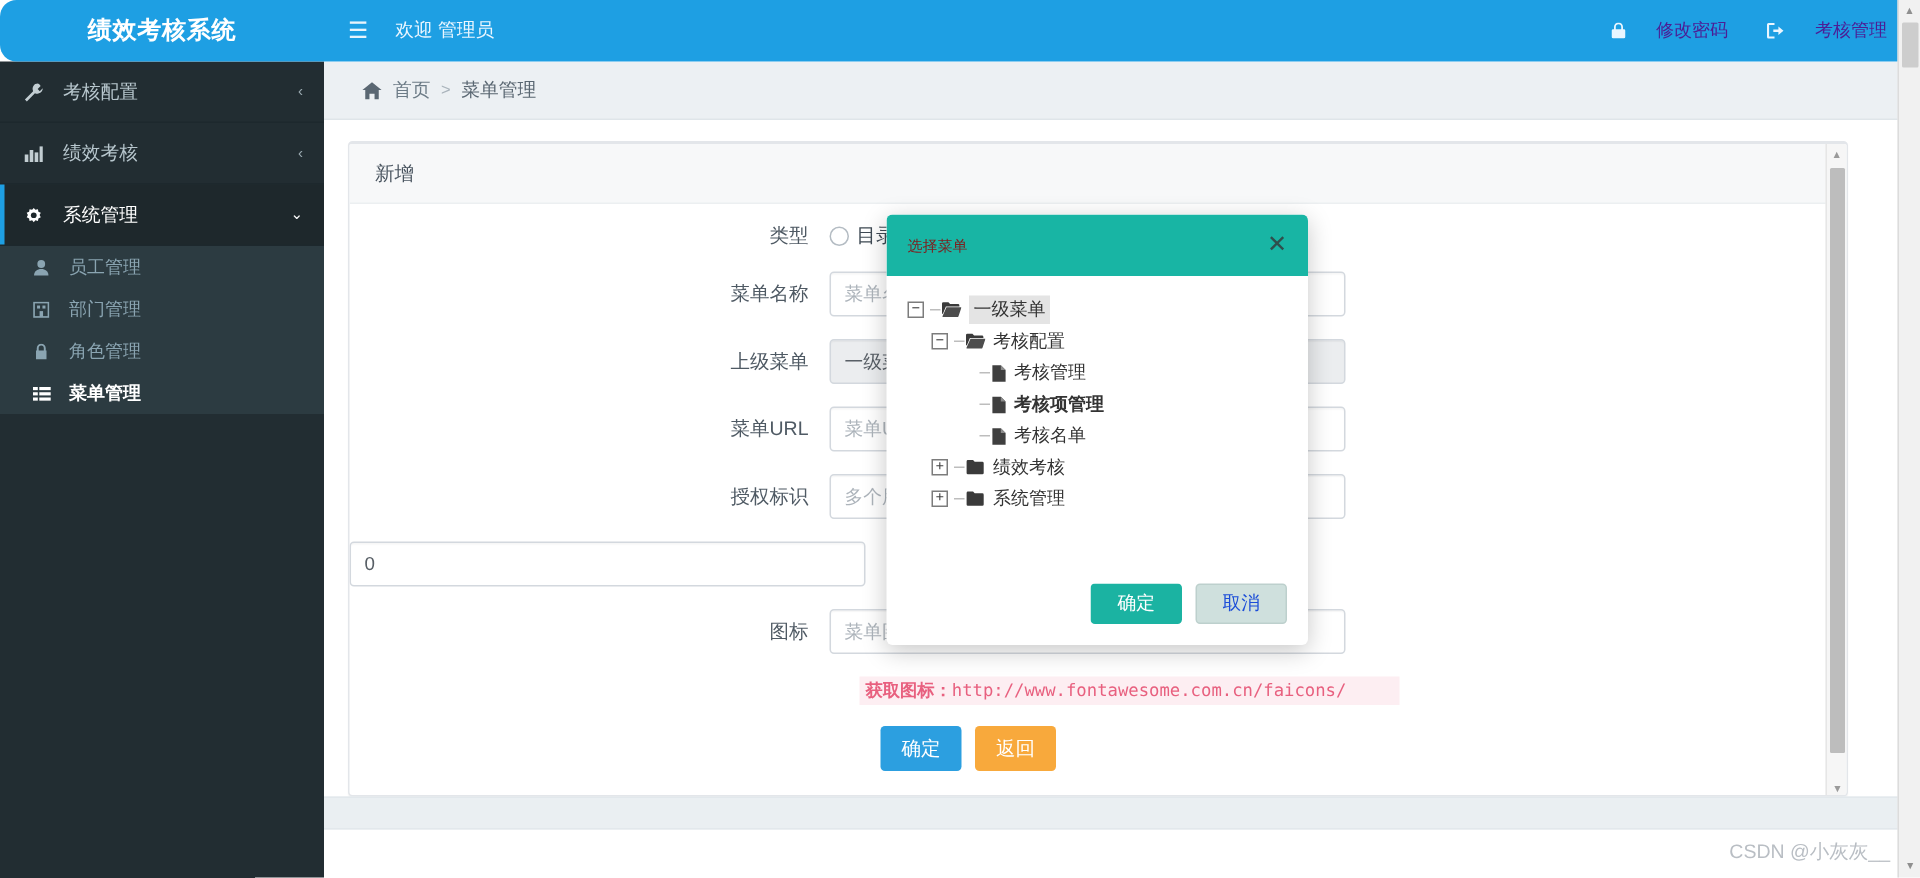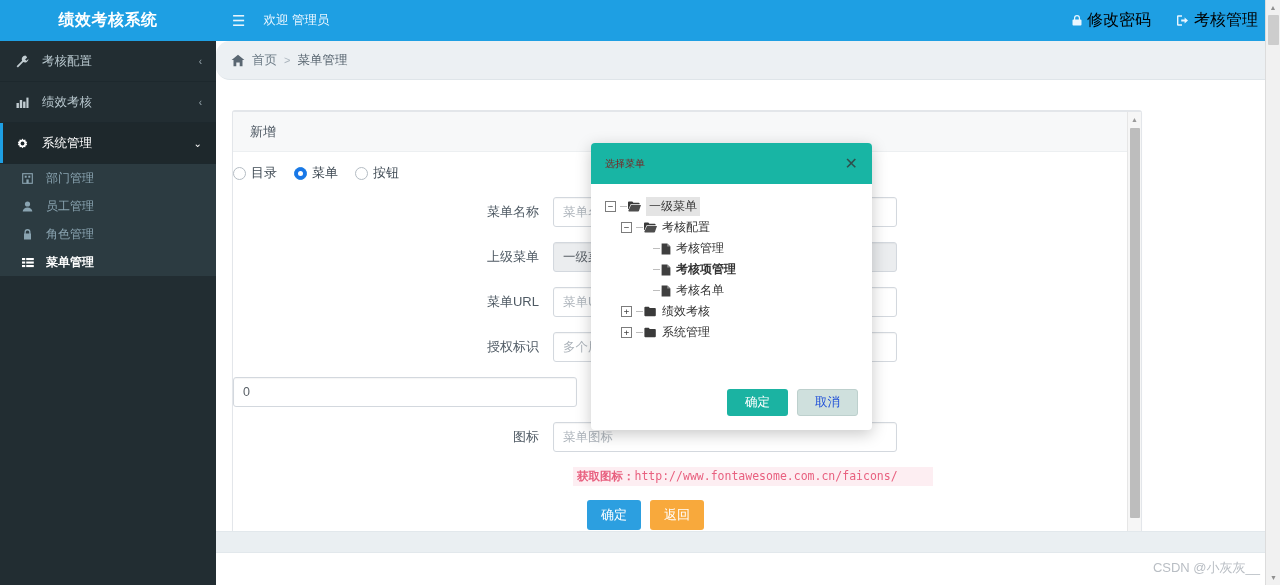--- a/index.html
+++ b/index.html
@@ -12,40 +12,41 @@
     -webkit-font-smoothing: antialiased;
   }
 
   
   #navbar {
     position: absolute; top: 0; left: 0;
     width: 1280px; height: 41px;
     background: #1E9FE3;
     display: flex; align-items: center;
     z-index: 40;
+    border-radius: 11px;
   }
   #brand {
     width: 216px; height: 41px;
     display: flex; align-items: center; justify-content: center;
     color: #fff; font-size: 16px; font-weight: bold;
     letter-spacing: .5px;
   }
   #hamburger {
     color: #e8f4fc; font-size: 15px;
     margin-left: 16px; margin-right: 18px;
     cursor: pointer; line-height: 1;
   }
   #welcome { color: #eaf6ff; font-size: 12.5px; }
   #nav-right {
     margin-left: auto; display: flex; align-items: center;
     padding-right: 22px; gap: 26px;
   }
   .nav-link {
-    color: #000000; font-size: 16px; text-decoration: none;
-    display: flex; align-items: center; gap: 5px; cursor: pointer;
+    color: #4c1d95; font-size: 12px; text-decoration: none;
+    display: flex; align-items: center; gap: 20px; cursor: pointer;
   }
   .nav-link svg { display: block; }
 
   
   #sidebar {
     position: absolute; top: 41px; left: 0;
     width: 216px; height: 544px;
     background: #222d32;
     overflow: hidden;
   }
@@ -90,38 +91,37 @@
   #content {
     position: absolute; top: 41px; left: 216px;
     width: 1064px; height: 544px;
     background: #ffffff;
     overflow: hidden;
   }
   #breadcrumb {
     height: 39px; background: #ecf0f3;
     border-bottom: 1px solid #dfe5e9;
     display: flex; align-items: center;
-    padding-left: 15px; gap: 7px;
-    font-size: 12.5px; color: #6c7b86; border-radius: 14px;
+    padding-left: 25px; gap: 7px;
+    font-size: 12.5px; color: #6c7b86;
   }
   #breadcrumb .home-ico { color: #5a6772; display: flex; }
   #breadcrumb .crumb-sep { color: #aab4bc; font-size: 11px; }
   #breadcrumb .crumb-cur { color: #5a6772; }
 
   
   #panel {
     position: absolute; top: 53px; left: 16px;
-    width: 910px; height: 437px;
+    width: 1000px; height: 437px;
     background: #ffffff;
     border: 1px solid #e3e6ea;
     border-top: 2px solid #e3e6ea;
     border-radius: 3px;
     box-shadow: 0 1px 1px rgba(0,0,0,.06);
     overflow: hidden;
-    margin-top: 16px;
   }
   #panel-head {
     height: 40px;
     background: #f7f8f9;
     border-bottom: 1px solid #eceff1;
     display: flex; align-items: center;
     padding-left: 17px;
     font-size: 13px; color: #4a5560;
   }
   #panel-body { position: relative; padding-top: 12px; height: 395px; }
@@ -364,36 +364,36 @@
         </svg>
     </span>
     <span class="si-label">系统管理</span>
     <span class="si-arrow">⌄</span>
   </div>
 
   <div id="submenu">
     <div class="sub-item">
       <span class="sub-ico">
         <svg width="11" height="11" viewBox="0 0 11 11">
+            <circle cx="5.5" cy="3" r="2.6" fill="currentColor"></circle>
+            <path d="M.7 10.6c0-2.6 2.1-4.2 4.8-4.2s4.8 1.6 4.8 4.2H.7z" fill="currentColor"></path>
+          </svg>
+      </span>
+      <span>员工管理</span>
+    </div>
+    <div class="sub-item">
+      <span class="sub-ico">
+        <svg width="11" height="11" viewBox="0 0 11 11">
             <rect x="0.7" y="0.7" width="9.6" height="9.6" fill="none" stroke="currentColor" stroke-width="1.1"></rect>
             <rect x="2.7" y="2.7" width="2" height="2" fill="currentColor"></rect>
             <rect x="6.3" y="2.7" width="2" height="2" fill="currentColor"></rect>
             <rect x="4.4" y="6.4" width="2.3" height="3.9" fill="currentColor"></rect>
           </svg>
       </span>
       <span>部门管理</span>
-    </div>
-    <div class="sub-item">
-      <span class="sub-ico">
-        <svg width="11" height="11" viewBox="0 0 11 11">
-            <circle cx="5.5" cy="3" r="2.6" fill="currentColor"></circle>
-            <path d="M.7 10.6c0-2.6 2.1-4.2 4.8-4.2s4.8 1.6 4.8 4.2H.7z" fill="currentColor"></path>
-          </svg>
-      </span>
-      <span>员工管理</span>
     </div>
     <div class="sub-item">
       <span class="sub-ico">
         <svg width="11" height="11" viewBox="0 0 11 11">
             <path d="M2.5 4.6V3.1a3 3 0 0 1 6 0v1.5h.5v5.9H2V4.6h.5zm1.3 0h3.4V3.1a1.7 1.7 0 0 0-3.4 0v1.5z" fill="currentColor"></path>
           </svg>
       </span>
       <span>角色管理</span>
     </div>
     <div class="sub-item active">
@@ -424,20 +424,21 @@
     <span class="crumb-sep">&gt;</span>
     <span class="crumb-cur">菜单管理</span>
   </div>
 
   <div id="panel">
     <div id="panel-head">新增</div>
 
     <div id="panel-body">
 
       <div class="frow">
+        <div class="flabel">类型</div>
         <div class="fctrl radio-row">
           <label class="radio-opt">
             <span class="rdo"></span>
             <span class="rlabel">目录</span>
           </label>
           <label class="radio-opt">
             <span class="rdo checked"></span>
             <span class="rlabel">菜单</span>
           </label>
           <label class="radio-opt">

